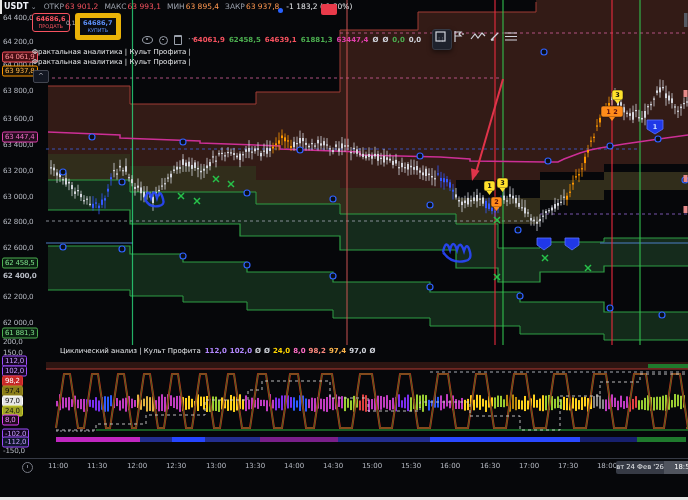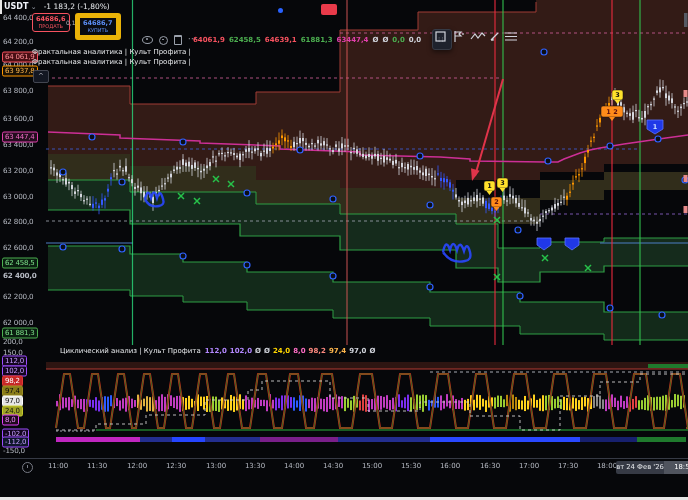--- a/index.html
+++ b/index.html
@@ -848,20 +848,26 @@
       </g>
       <rect x="684" y="13" width="3.5" height="14" fill="#565a64"></rect>
       <rect x="683.5" y="90" width="4" height="7" fill="#e78a8a"></rect>
       <rect x="683.5" y="175" width="4" height="7" fill="#e78a8a"></rect>
       <rect x="683.5" y="206" width="4" height="7" fill="#e78a8a"></rect>
     </svg>
 
   <div class="abs row1">
     <span><span class="sym">USDT</span>
       <span class="caret">⌄</span></span>
+    <span id="ohlc-items" style="display:flex;gap:6px;">
+        <span><span class="lab">ОТКР</span><span style="color: rgb(247, 82, 95);">63 901,2</span></span>
+        <span><span class="lab">МАКС</span><span style="color: rgb(247, 82, 95);">63 993,1</span></span>
+        <span><span class="lab">МИН</span><span style="color: rgb(255, 152, 80);">63 895,4</span></span>
+        <span><span class="lab">ЗАКР</span><span style="color: rgb(255, 152, 80);">63 937,8</span></span>
+      </span>
     <span class="chg">-1 183,2 (-1,80%)</span>
   </div>
   <div class="abs dotblue"></div>
   <div class="abs redbadge"></div>
 
   <div class="abs tradebox sellbox">
     <span class="tp">64686,6</span>
     <span class="tl">ПРОДАТЬ</span>
   </div>
   <div class="abs spread">0,1</div>

